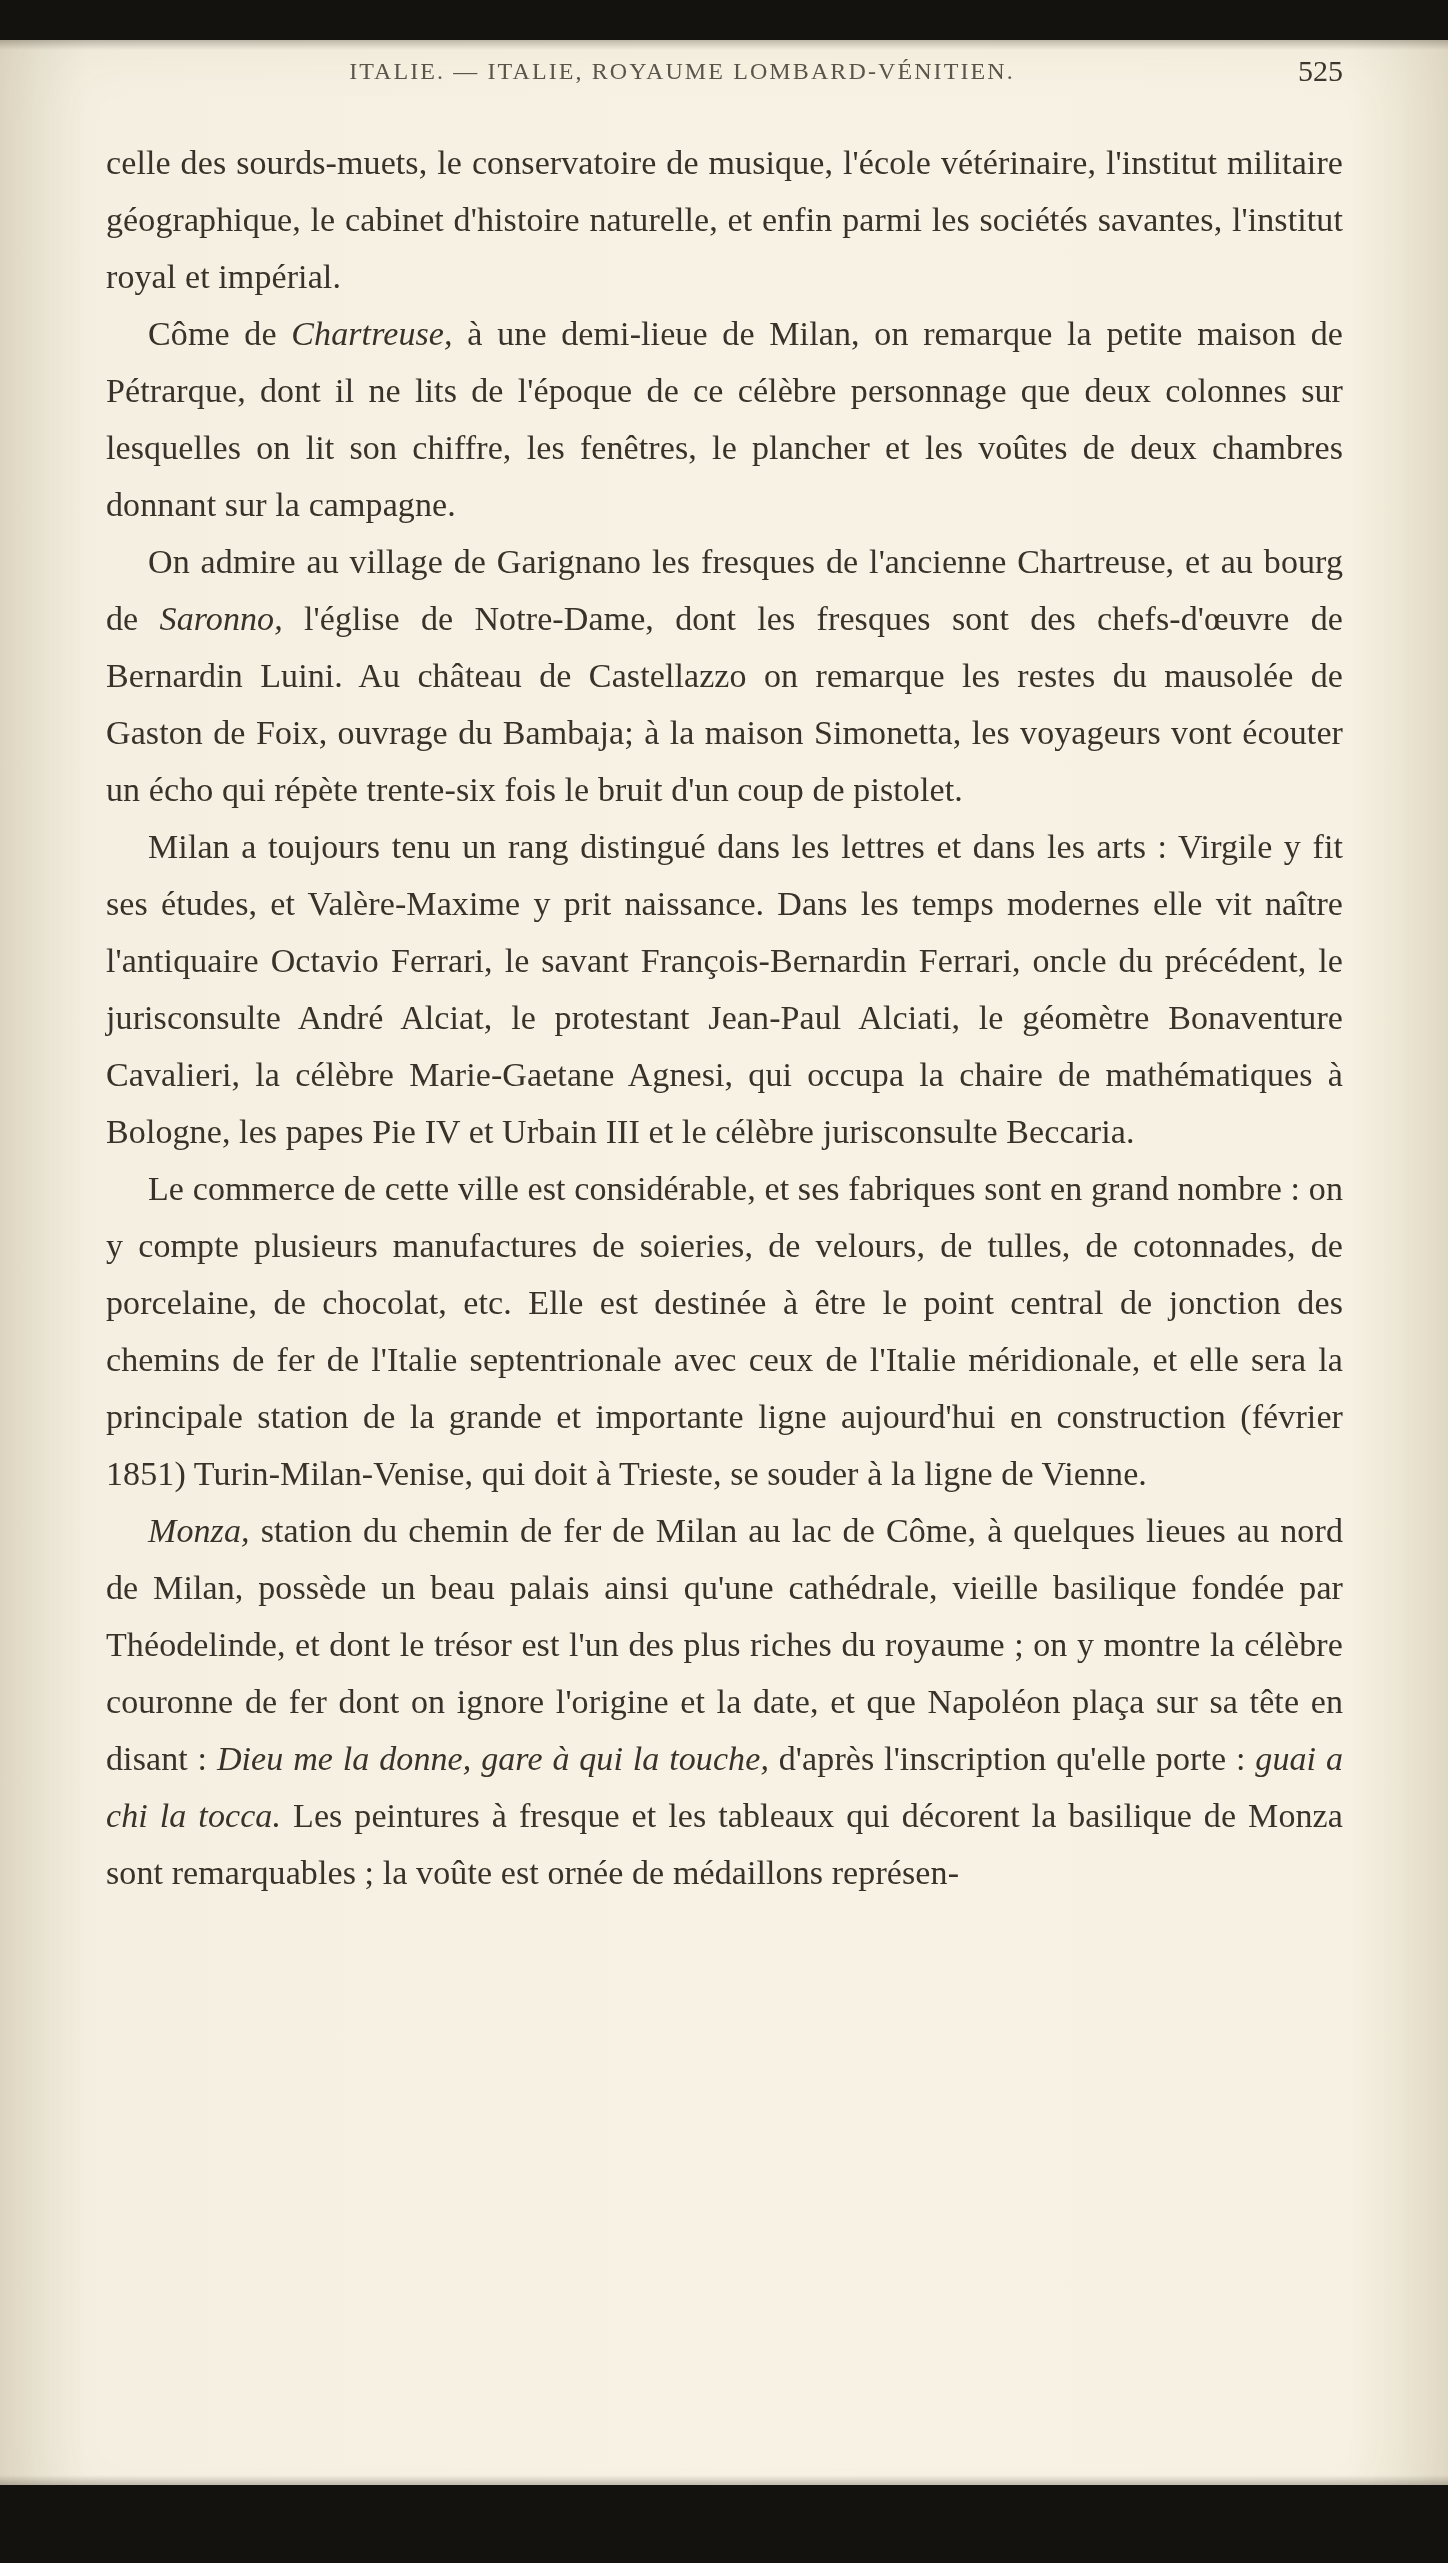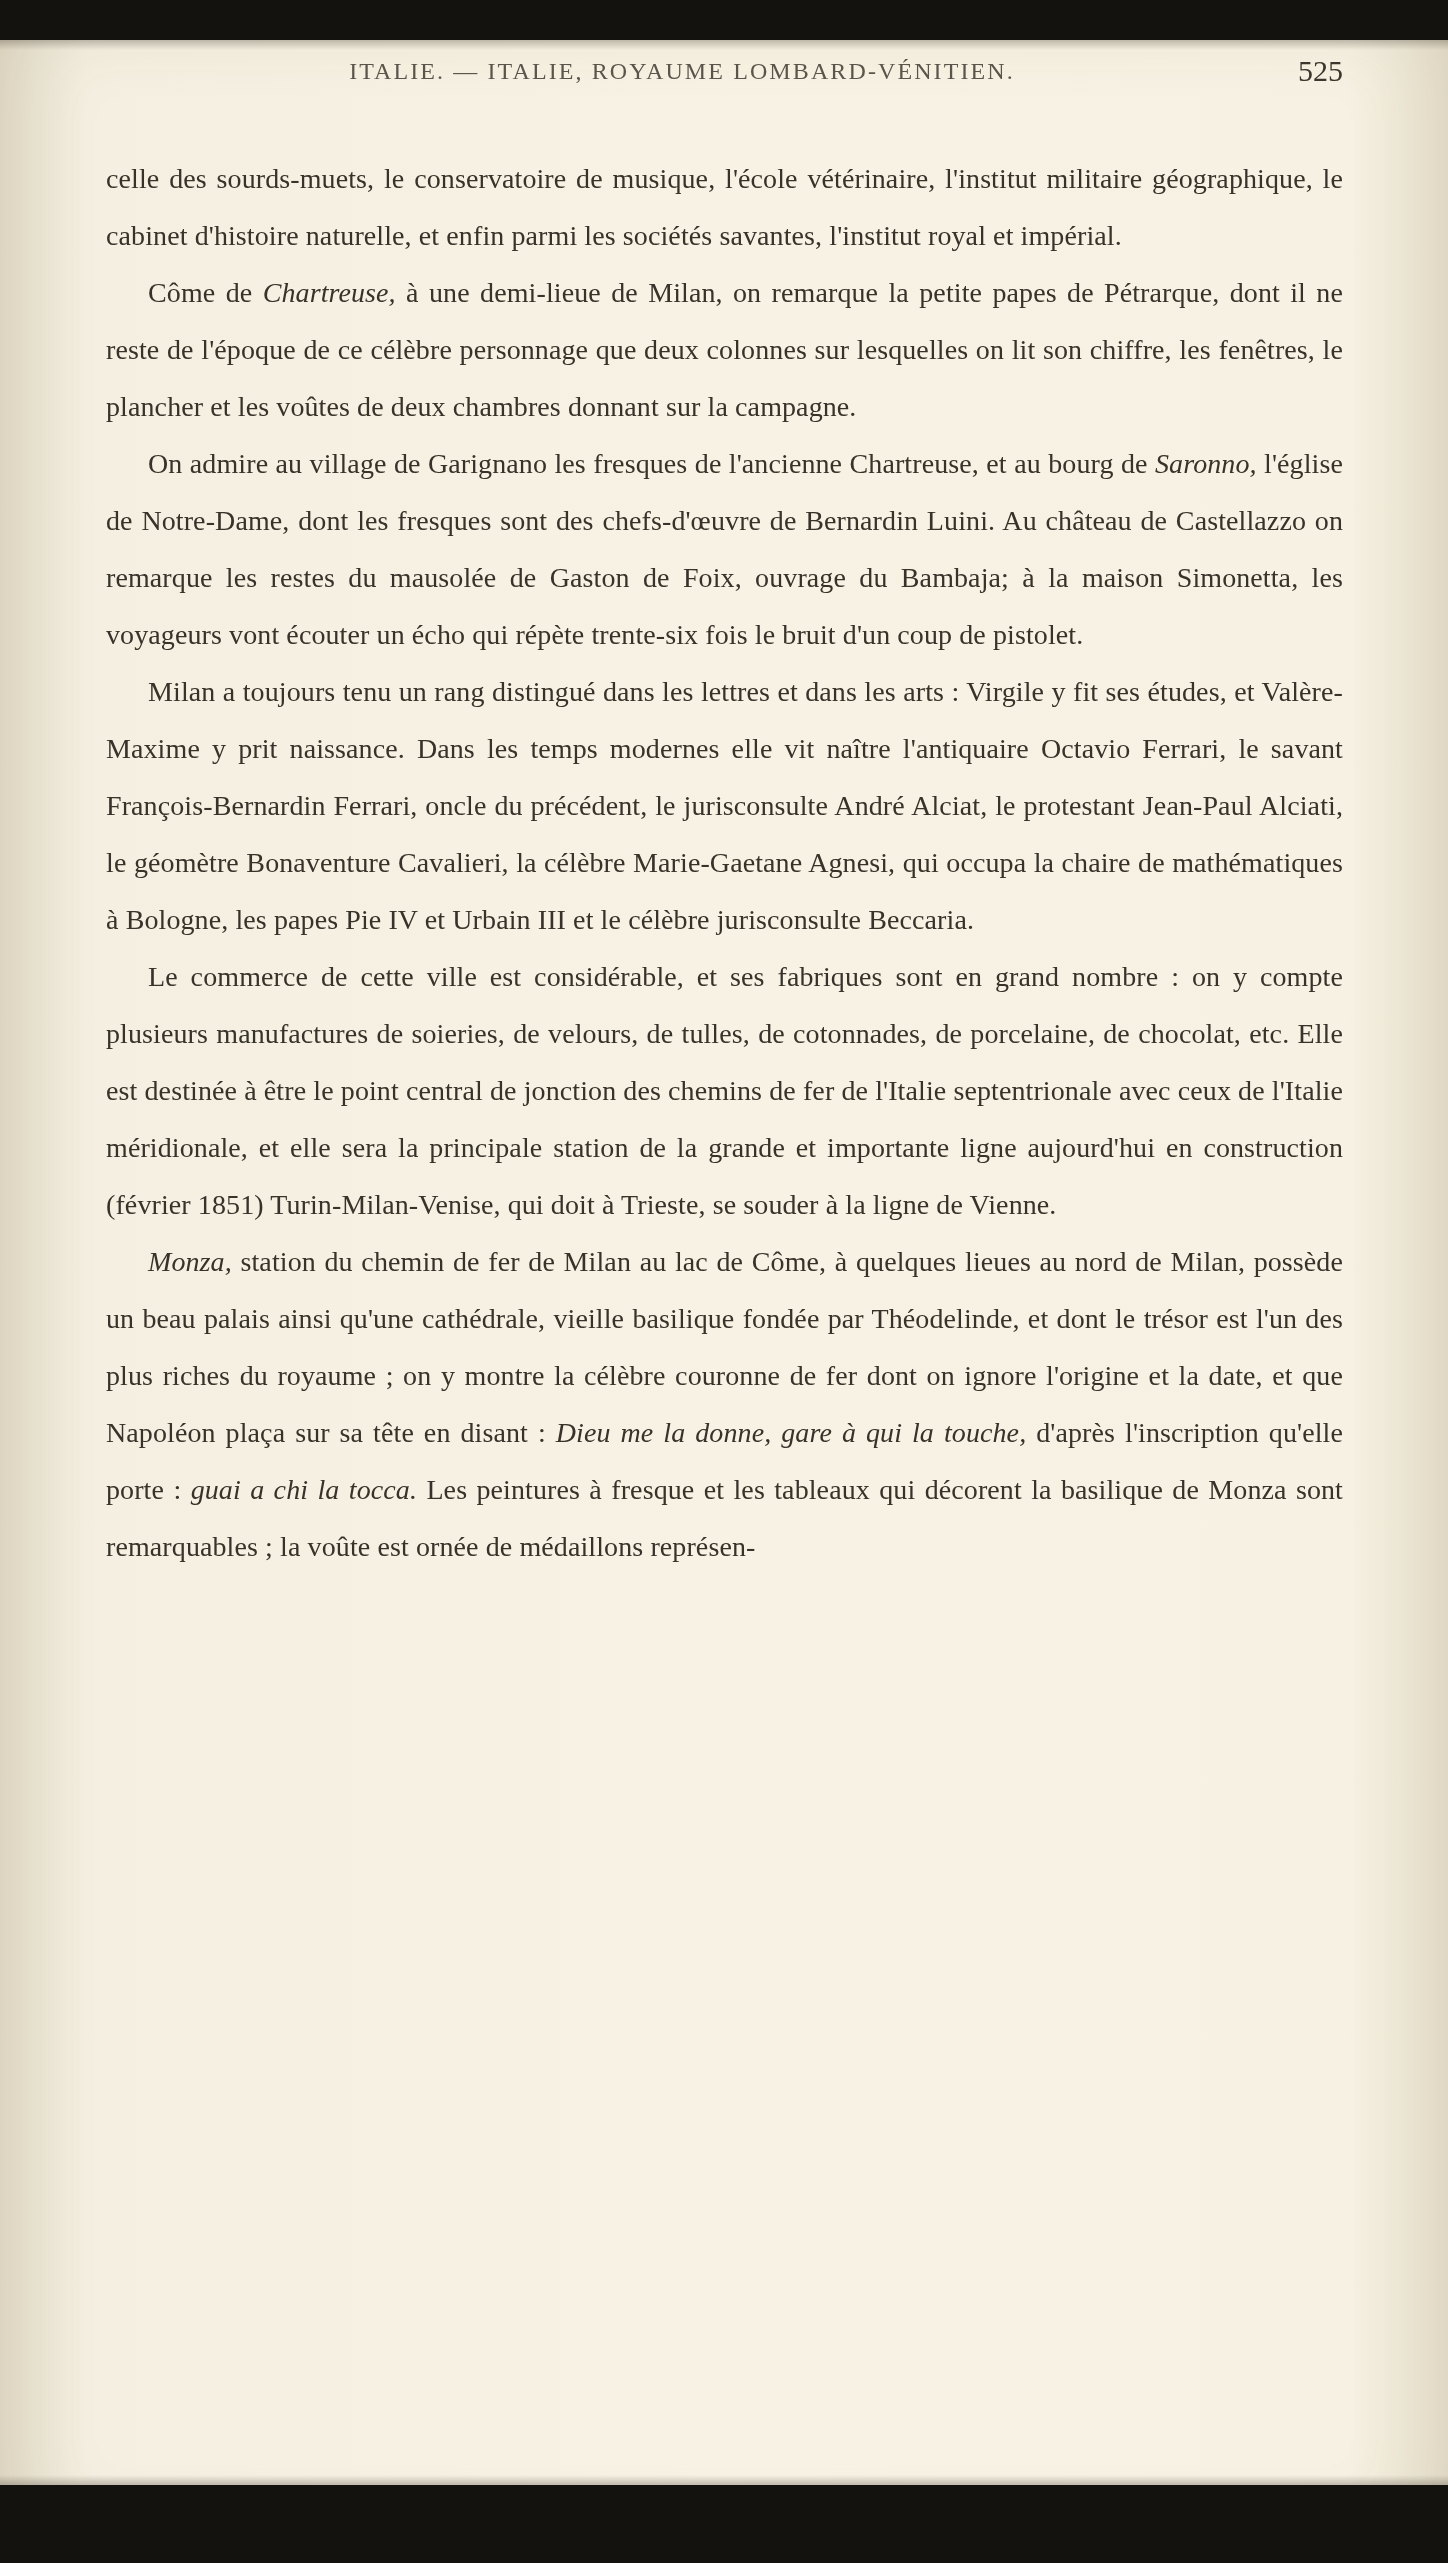--- a/index.html
+++ b/index.html
@@ -66,25 +66,25 @@
   .page-number {
     position: absolute;
     right: 0;
     top: 0;
     font-size: 30px;
     line-height: 40px;
     color: #3b362e;
   }
   .textblock {
     position: absolute;
-    top: 150px;
+    top: 134px;
     left: 106px;
     width: 1237px;
     z-index: 2;
-    font-size: 28px;
+    font-size: 34px;
     line-height: 57px;
     color: #37322a;
     text-align: justify;
     letter-spacing: 0.1px;
   }
   .para {
     margin: 0;
     text-indent: 42px;
   }
   .para.first {
@@ -103,21 +103,21 @@
 
   <div class="pageheader">
     <span class="running-title">ITALIE. — ITALIE, ROYAUME LOMBARD-VÉNITIEN.</span>
     <span class="page-number">525</span>
   </div>
 
   <div class="textblock">
 
     <p class="para first"><span class="seg">celle des sourds-muets, le conservatoire de musique, l'école vétérinaire, l'institut militaire géographique, le cabinet d'histoire naturelle, et enfin parmi les sociétés savantes, l'institut royal et impérial.</span></p>
 
-    <p class="para"><span class="seg">Côme de </span><span class="seg it">Chartreuse,</span><span class="seg"> à une demi-lieue de Milan, on remarque la petite papes de Pétrarque, dont il ne reste de l'époque de ce célèbre personnage que deux colonnes sur lesquelles on lit son chiffre, les fenêtres, le plancher et les voûtes de deux chambres donnant sur la campagne.</span></p>
+    <p class="para"><span class="seg">Côme de </span><span class="seg it">Chartreuse,</span><span class="seg"> à une demi-lieue de Milan, on remarque la petite maison de Pétrarque, dont il ne lits de l'époque de ce célèbre personnage que deux colonnes sur lesquelles on lit son chiffre, les fenêtres, le plancher et les voûtes de deux chambres donnant sur la campagne.</span></p>
 
     <p class="para"><span class="seg">On admire au village de Garignano les fresques de l'ancienne Chartreuse, et au bourg de </span><span class="seg it">Saronno,</span><span class="seg"> l'église de Notre-Dame, dont les fresques sont des chefs-d'œuvre de Bernardin Luini. Au château de Castellazzo on remarque les restes du mausolée de Gaston de Foix, ouvrage du Bambaja; à la maison Simonetta, les voyageurs vont écouter un écho qui répète trente-six fois le bruit d'un coup de pistolet.</span></p>
 
 
     <p class="para"><span class="seg">Milan a toujours tenu un rang distingué dans les lettres et dans les arts : Virgile y fit ses études, et Valère-Maxime y prit naissance. Dans les temps modernes elle vit naître l'antiquaire Octavio Ferrari, le savant François-Bernardin Ferrari, oncle du précédent, le jurisconsulte André Alciat, le protestant Jean-Paul Alciati, le géomètre Bonaventure Cavalieri, la célèbre Marie-Gaetane Agnesi, qui occupa la chaire de mathématiques à Bologne, les papes Pie IV et Urbain III et le célèbre jurisconsulte Beccaria.</span></p>
 
     <p class="para"><span class="seg">Le commerce de cette ville est considérable, et ses fabriques sont en grand nombre : on y compte plusieurs manufactures de soieries, de velours, de tulles, de cotonnades, de porcelaine, de chocolat, etc. Elle est destinée à être le point central de jonction des chemins de fer de l'Italie septentrionale avec ceux de l'Italie méridionale, et elle sera la principale station de la grande et importante ligne aujourd'hui en construction (février 1851) Turin-Milan-Venise, qui doit à Trieste, se souder à la ligne de Vienne.</span></p>
 
     <p class="para"><span class="seg it">Monza,</span><span class="seg"> station du chemin de fer de Milan au lac de Côme, à quelques lieues au nord de Milan, possède un beau palais ainsi qu'une cathédrale, vieille basilique fondée par Théodelinde, et dont le trésor est l'un des plus riches du royaume ; on y montre la célèbre couronne de fer dont on ignore l'origine et la date, et que Napoléon plaça sur sa tête en disant : </span><span class="seg it">Dieu me la donne, gare à qui la touche,</span><span class="seg"> d'après l'inscription qu'elle porte : </span><span class="seg it">guai a chi la tocca.</span><span class="seg"> Les peintures à fresque et les tableaux qui décorent la basilique de Monza sont remarquables ; la voûte est ornée de médaillons représen-</span></p>
 

